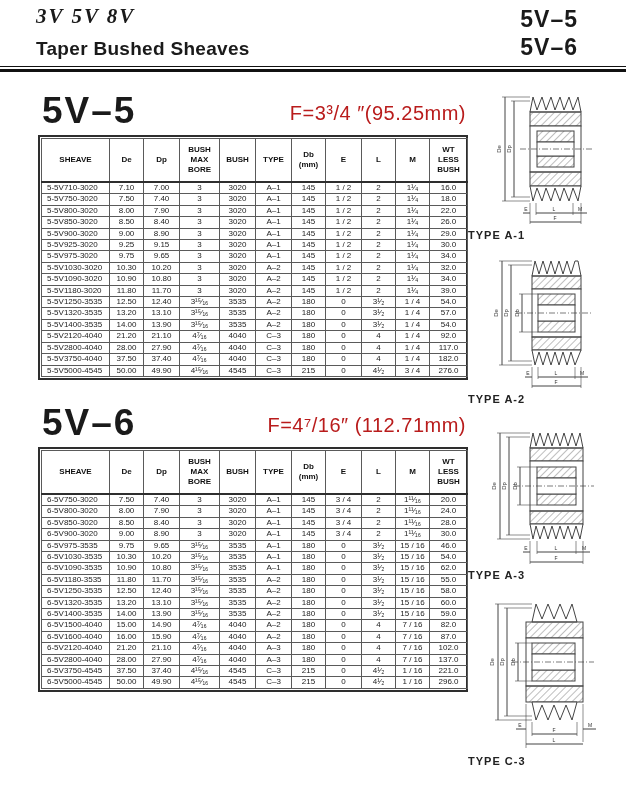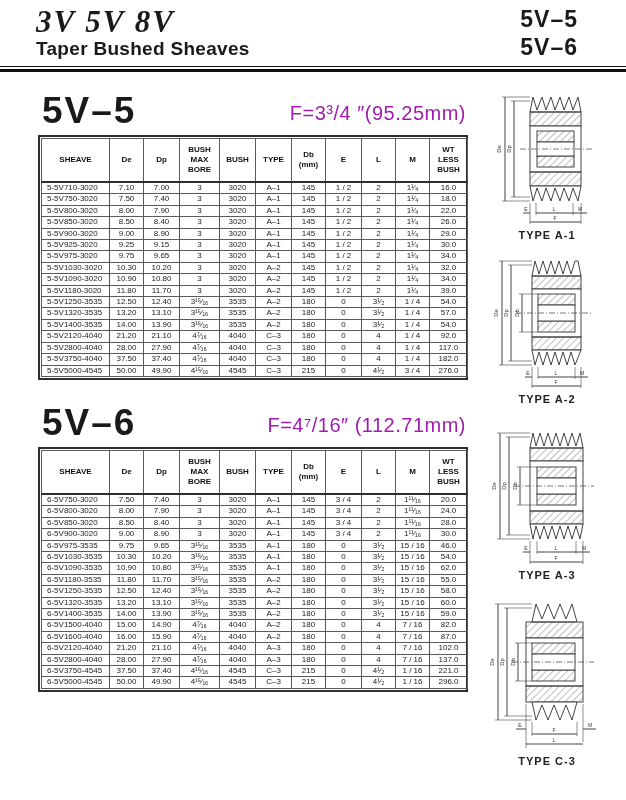--- a/index.html
+++ b/index.html
@@ -2,45 +2,45 @@
 <html><head>
 <meta charset="utf-8">
 <style>
   html,body{margin:0;padding:0;background:#fff;}
   body{width:626px;height:800px;position:relative;overflow:hidden;
        font-family:"Liberation Sans","DejaVu Sans",sans-serif;color:#1a1a1a;}
 
   
   .hdr{position:absolute;left:0;top:0;width:626px;}
   .brand{position:absolute;left:36px;top:4px;font-family:"Liberation Serif","DejaVu Serif",serif;
-         font-style:italic;font-weight:bold;font-size:31px;letter-spacing:2px;}
+         font-style:italic;font-weight:bold;font-size:21px;letter-spacing:2px;}
   .subtitle{position:absolute;left:36px;top:38px;font-size:19px;font-weight:bold;letter-spacing:.3px;}
   .codes{position:absolute;right:48px;top:6px;text-align:left;font-size:23px;font-weight:bold;line-height:1.2;letter-spacing:1px;}
   .rule{position:absolute;left:0;top:66px;width:626px;}
   .rule .r1{height:1px;background:#111;}
   .rule .r2{height:3px;background:#111;margin-top:2px;}
 
   
   .content{position:absolute;left:38px;top:92px;width:430px;}
   .sechead{display:flex;justify-content:space-between;align-items:flex-end;padding:0 2px 6px 4px;}
   .sectitle{font-size:37px;font-weight:bold;letter-spacing:2px;line-height:1;}
-  .formula{font-size:20px;color:#a21caf;padding-bottom:4px;letter-spacing:.5px;}
+  .formula{font-size:20px;color:#b91c1c;padding-bottom:4px;letter-spacing:.5px;}
   .sec2 .sechead{margin-top:24px;}
 
   .tblwrap{border:2px solid #2e2e2e;padding:1px;background:#fff;}
   table{border-collapse:collapse;width:100%;table-layout:fixed;border:1px solid #2e2e2e;}
   th,td{border:1px solid #5a5a5a;font-size:8px;text-align:center;padding:0;overflow:hidden;white-space:nowrap;}
   th{font-weight:bold;white-space:pre-line;line-height:1.25;height:42px;font-size:8px;color:#111;}
   thead tr{border-bottom:2px solid #2e2e2e;}
   td{height:10.4px;line-height:10.4px;color:#222;}
   td.c-sheave{text-align:left;padding-left:5px;}
   tr.grp{border-top:1.6px solid #3a3a3a;}
 
   
-  .diag{position:absolute;left:468px;width:158px;text-align:center;}
+  .diag{position:absolute;left:468px;width:158px;text-align:left;}
   .diag svg{display:block;margin:0 auto;}
   .caption{font-size:11px;font-weight:600;letter-spacing:1px;color:#222;margin-top:1px;}
   .d1{top:88px;} .d2{top:252px;} .d3{top:424px;} .d4{top:596px;}
   text{font-family:"Liberation Sans","DejaVu Sans",sans-serif;}
 </style>
 </head>
 <body>
 
 <div class="hdr">
   <div class="brand">3V 5V 8V</div>

